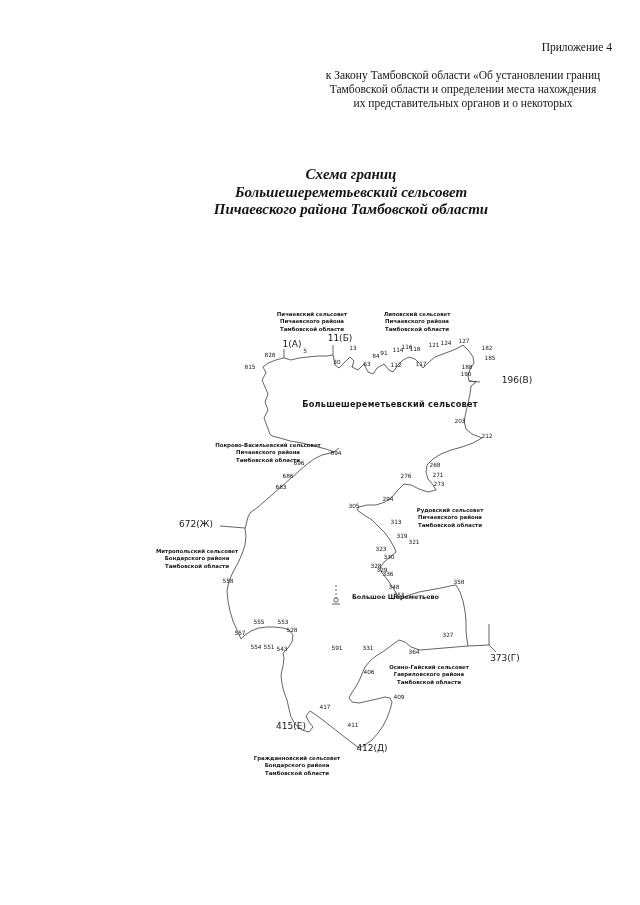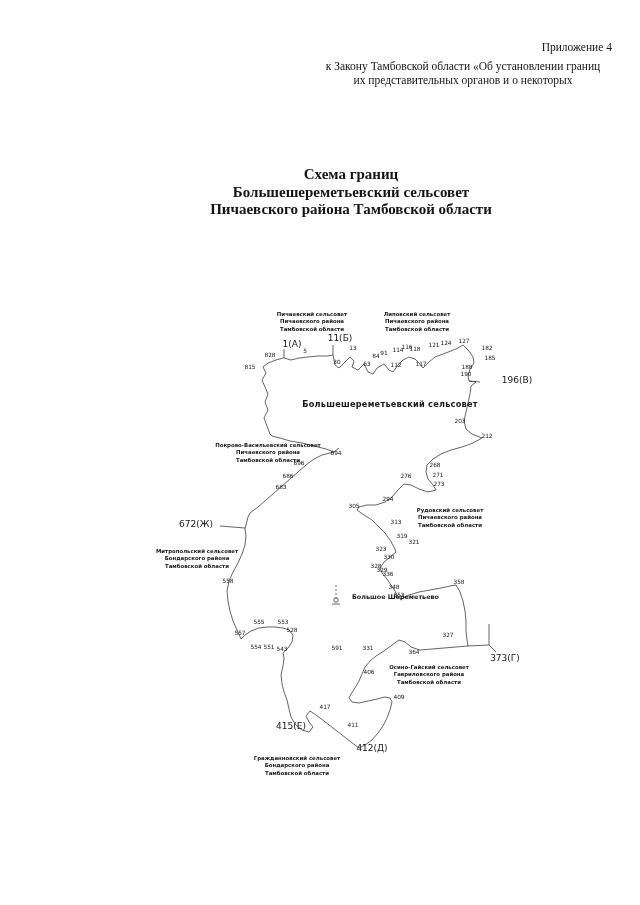--- a/index.html
+++ b/index.html
@@ -1,41 +1,42 @@
 <!DOCTYPE html>
 <html><head>
 <meta charset="utf-8">
 <style>
   html,body{margin:0;padding:0;background:#e8e8e8;}
   .page{position:relative;width:640px;height:905px;background:#ffffff;
         font-family:"Liberation Serif",serif;color:#141414;overflow:hidden;}
   .header{position:absolute;top:40px;right:24px;width:306px;
           font-size:11.5px;line-height:14px;text-align:center;}
-  .header .annex{text-align:right;padding-right:4px;margin-bottom:5px;}
+  .header .annex{text-align:right;padding-right:4px;margin-bottom:14px;}
   .title{position:absolute;top:166px;left:351px;transform:translateX(-50%);
          text-align:center;font-weight:bold;font-size:15px;line-height:17.5px;
-         white-space:nowrap;}
+         white-space:nowrap;font-style:italic;}
   svg.map{position:absolute;left:0;top:0;}
   .b{fill:none;stroke:#3c3c3c;stroke-width:0.8;stroke-linejoin:round;stroke-linecap:round;}
   .tick{stroke:#3c3c3c;stroke-width:0.8;}
   text{fill:#181818;}
   .pt{font:5.8px "DejaVu Sans",sans-serif;text-anchor:middle;}
   .kp{font:9px "DejaVu Sans",sans-serif;text-anchor:middle;}
   .nl{font:700 5.4px "DejaVu Sans",sans-serif;text-anchor:middle;}
   .big{font:700 8.2px "DejaVu Sans",sans-serif;text-anchor:middle;letter-spacing:.25px;}
   .set{font:700 6.4px "DejaVu Sans",sans-serif;text-anchor:start;}
 </style>
 </head>
 <body>
 
 <div class="page">
 
   <div class="header">
     <div class="annex">Приложение 4</div>
     <div>к Закону Тамбовской области «Об установлении границ</div>
+    <div>Тамбовской области и определении места нахождения</div>
     <div>их представительных органов и о некоторых</div>
   </div>
 
   <div class="title">
     <div>Схема границ</div>
     <div>Большешереметьевский сельсовет</div>
     <div>Пичаевского района Тамбовской области</div>
   </div>
 
   <svg class="map" width="640" height="905" viewBox="0 0 640 905">

